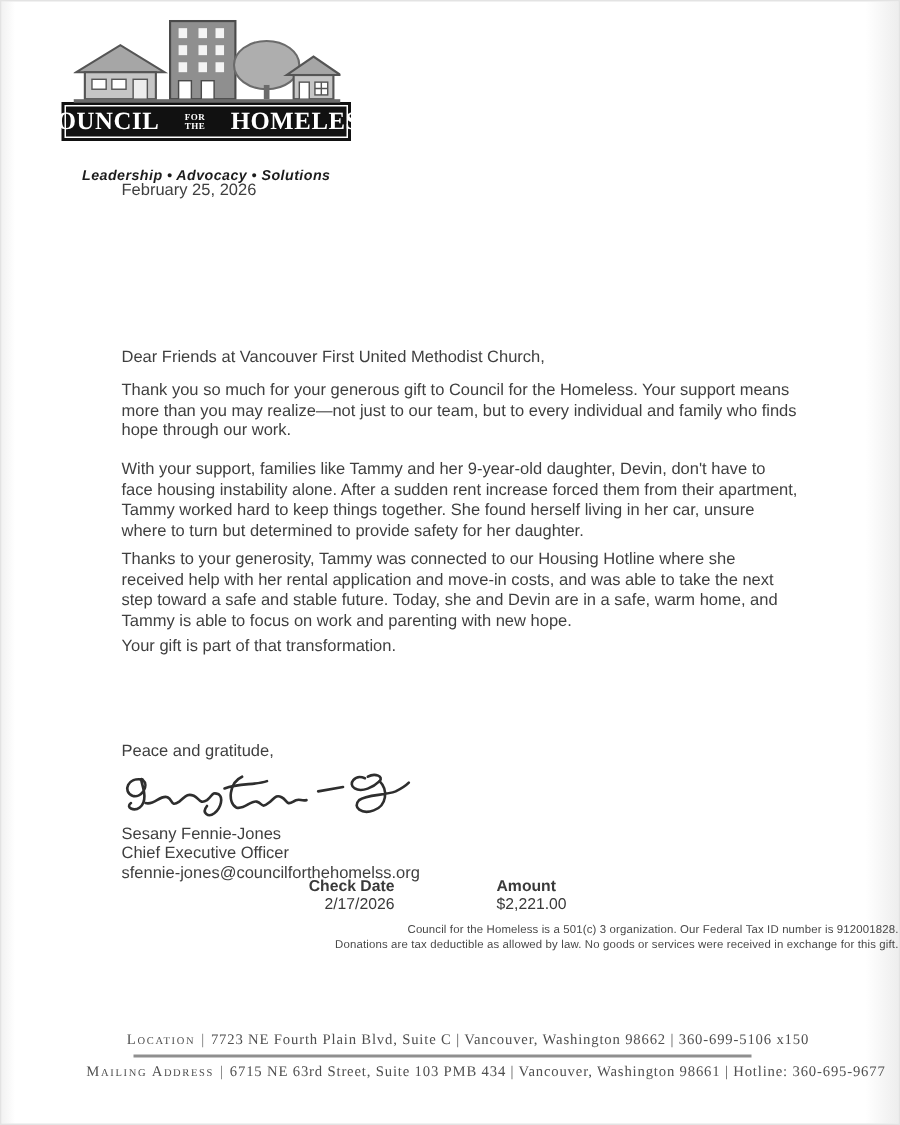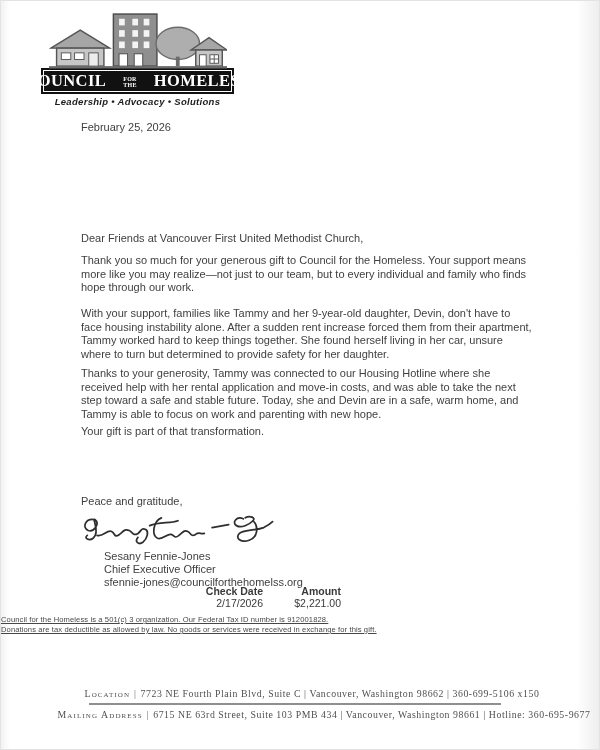--- a/index.html
+++ b/index.html
@@ -34,21 +34,21 @@
     color: #ffffff;
     font-family: "Liberation Serif", serif;
     font-weight: 700;
   }
   .banner-word { font-size: 16.5px; letter-spacing: 0.4px; line-height: 17px; }
   .banner-small-stack {
     display: flex; flex-direction: column; align-items: center;
     font-size: 6px; line-height: 6px; letter-spacing: 0.3px; padding-top: 2px;
   }
   .tagline {
-    margin-top: 2px;
+    margin-top: 18px;
     text-align: center;
     font-size: 9.5px;
     font-weight: 700;
     font-style: italic;
     color: #1c1c1c;
     letter-spacing: 0.3px;
   }
 
   
   .abs { position: absolute; }
@@ -58,31 +58,31 @@
   .salutation { left: 80px; top: 231px; }
   .para { left: 80px; width: 452px; }
   .para-1 { top: 253px; }
   .para-2 { top: 306px; }
   .para-3 { top: 366px; }
   .para-4 { top: 424px; }
   .para-5 { top: 450px; }
   .closing { left: 80px; top: 494px; }
 
   .signature { left: 78px; top: 510px; }
-  .signer { left: 80px; top: 549px; font-size: 11px; line-height: 13.2px; margin-left: 23px; }
+  .signer { left: 80px; top: 549px; font-size: 11px; line-height: 13.2px; }
 
   
   .gift-table { left: 196px; top: 584px; font-size: 10.5px; line-height: 12px; color: #3a3a3a; }
-  .gift-row { display: flex; gap: 16px; }
+  .gift-row { display: flex; gap: 28px; }
   .gift-cell-date { width: 66px; text-align: right; }
-  .gift-cell-amount { width: 62px; text-align: right; }
+  .gift-cell-amount { width: 62px; text-align: left; margin-left: 40px; }
   .gift-head { font-weight: 700; }
 
   
-  .fine-print { left: 0; top: 614px; width: 100%; text-align: left; font-size: 7.6px; line-height: 10px; color: #474747; letter-spacing: 0.1px; text-decoration: underline; }
+  .fine-print { left: 0; top: 614px; width: 100%; text-align: right; font-size: 7.6px; line-height: 10px; color: #474747; letter-spacing: 0.1px; }
 
   
   .footer-line {
     left: 0; width: 100%; text-align: center;
     font-family: "Liberation Serif", serif;
     font-size: 9.8px; color: #4f4f4f; letter-spacing: 0.55px; margin-left: 12px;
   }
   .footer-location { top: 687px; }
   .footer-mailing { top: 708px; padding-left: 12px; }
   .footer-label { font-variant: small-caps; letter-spacing: 1.1px; }
@@ -141,21 +141,21 @@
       </div>
     </div>
     <div class="tagline">Leadership • Advocacy • Solutions</div>
   </div>
 
   <div class="abs bodytext letter-date">February 25, 2026</div>
 
 
   <div class="abs bodytext salutation">Dear Friends at Vancouver First United Methodist Church,</div>
 
-  <div class="abs bodytext para para-1">Thank you so much for your generous gift to Council for the Homeless. Your support means more like you may realize—not just to our team, but to every individual and family who finds hope through our work.</div>
+  <div class="abs bodytext para para-1">Thank you so much for your generous gift to Council for the Homeless. Your support means more than you may realize—not just to our team, but to every individual and family who finds hope through our work.</div>
   <div class="abs bodytext para para-2">With your support, families like Tammy and her 9-year-old daughter, Devin, don't have to face housing instability alone. After a sudden rent increase forced them from their apartment, Tammy worked hard to keep things together. She found herself living in her car, unsure where to turn but determined to provide safety for her daughter.</div>
   <div class="abs bodytext para para-3">Thanks to your generosity, Tammy was connected to our Housing Hotline where she received help with her rental application and move-in costs, and was able to take the next step toward a safe and stable future. Today, she and Devin are in a safe, warm home, and Tammy is able to focus on work and parenting with new hope.</div>
   <div class="abs bodytext para para-4">Your gift is part of that transformation.</div>
 
   <div class="abs bodytext closing">Peace and gratitude,</div>
 
   <svg class="abs signature" viewBox="0 0 200 40" width="196" height="39" aria-hidden="true" fill="none" stroke="#2e2e2e" stroke-width="1.8" stroke-linecap="round">
     <path d="M16,9 C6,7 2,17 9,20 C15,22 21,13 16,9 C12,6 22,22 14,28 C10,31 4,28 8,25"></path>
     <path d="M18,25 C24,27 28,19 33,21 C37,23 35,28 41,24 C45,21 46,18 51,20 C55,22 55,26 60,23 C64,20 63,17 68,19 C71,21 70,28 65,32 C61,35 56,32 60,27"></path>
     <path d="M84,7 C75,11 74,25 80,28 C85,30 90,23 94,24 C98,25 97,29 102,25 C106,22 107,19 111,21 C115,23 114,27 119,24 C123,21 124,24 128,23"></path>

